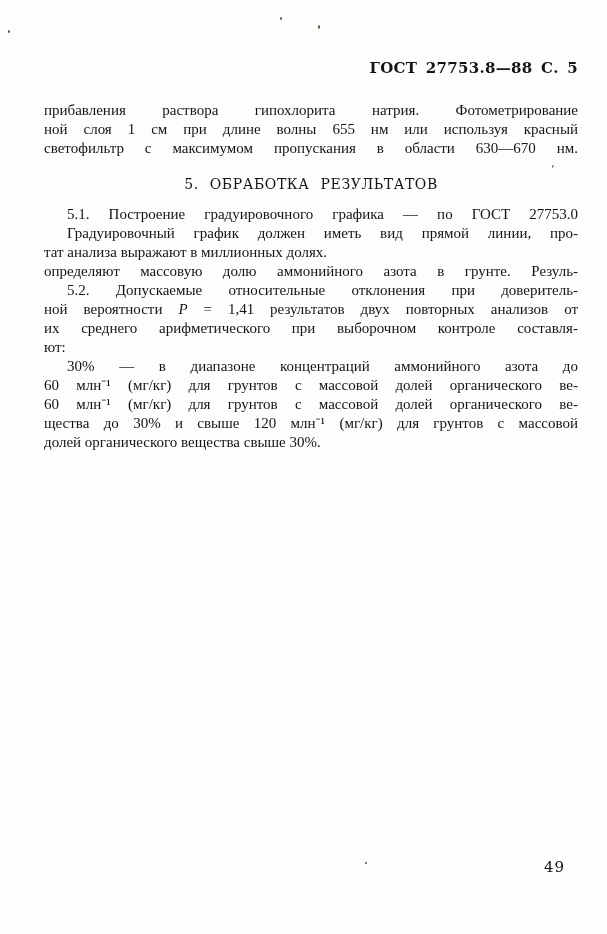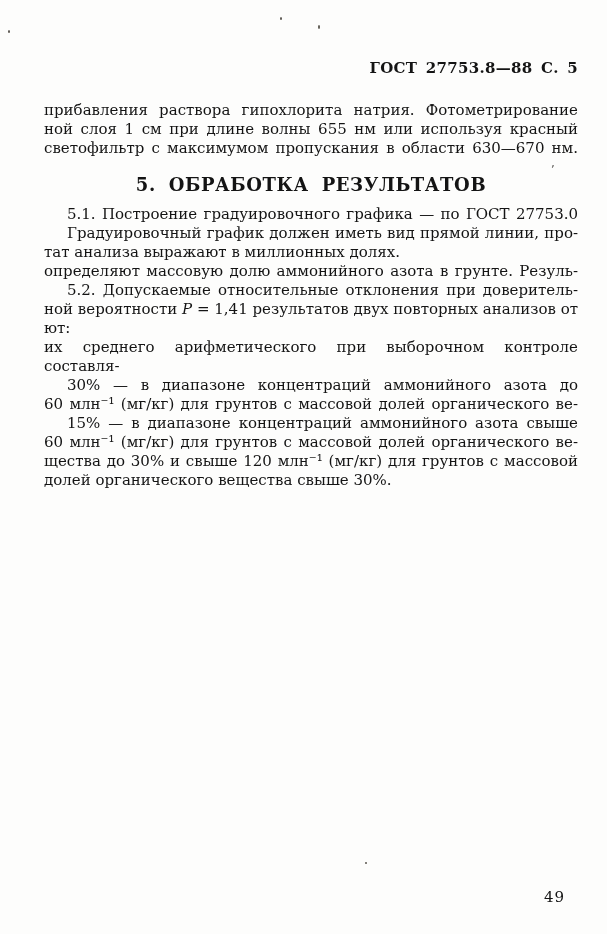--- a/index.html
+++ b/index.html
@@ -26,36 +26,37 @@
     line-height: 17px;
     letter-spacing: 0.3px;
     word-spacing: 3px;
     margin-bottom: 24px;
   }
   .para { margin: 0; }
   .line {
     line-height: 19px;
     text-align: justify;
     text-align-last: justify;
+    font-family: Liberation Serif, serif;
   }
   .line.indent { text-indent: 23px; }
   .line.last { text-align-last: left; }
   .section-heading {
     text-align: center;
-    font-weight: bold;
-    font-size: 18px;
+    font-weight: normal;
+    font-size: 14px;
     line-height: 19px;
     letter-spacing: 0.6px;
     word-spacing: 6px;
     margin: 17px 0 11px 0;
   }
   .it { font-style: italic; }
   .page-number {
     position: absolute;
-    top: 888px;
+    top: 858px;
     right: 42px;
     font-size: 15px;
     letter-spacing: 1px;
   }
   .artifact {
     position: absolute;
     background: #5a564f;
     border-radius: 50%;
   }
   .artifact.tick {
@@ -92,31 +93,30 @@
 
   <div class="para">
     <div class="line indent">Градуировочный график должен иметь вид прямой линии, про-</div>
     <div class="line last">тат анализа выражают в миллионных долях.</div>
     <div class="line">определяют массовую долю аммонийного азота в грунте. Резуль-</div>
   </div>
 
   <div class="para">
     <div class="line indent">5.2. Допускаемые относительные отклонения при доверитель-</div>
     <div class="line"><span>ной вероятности </span><span class="it">P</span><span> = 1,41 результатов двух повторных анализов от</span></div>
+    <div class="line">их среднего арифметического при выборочном контроле составля-</div>
     <div class="line last">ют:</div>
-    <div class="line">их среднего арифметического при выборочном контроле составля-</div>
   </div>
 
   <div class="para">
     <div class="line indent">30% — в диапазоне концентраций аммонийного азота до</div>
     <div class="line">60 млн⁻¹ (мг/кг) для грунтов с массовой долей органического ве-</div>
   </div>
 
   <div class="para">
-    <div class="line indent">15% — в диапазоне концентраций аммонийного азота свыше</div>
     <div class="line">60 млн⁻¹ (мг/кг) для грунтов с массовой долей органического ве-</div>
     <div class="line">щества до 30% и свыше 120 млн⁻¹ (мг/кг) для грунтов с массовой</div>
     <div class="line last">долей органического вещества свыше 30%.</div>
   </div>
 
   <div class="page-number">49</div>
 
 </div>
 
 </body></html>

